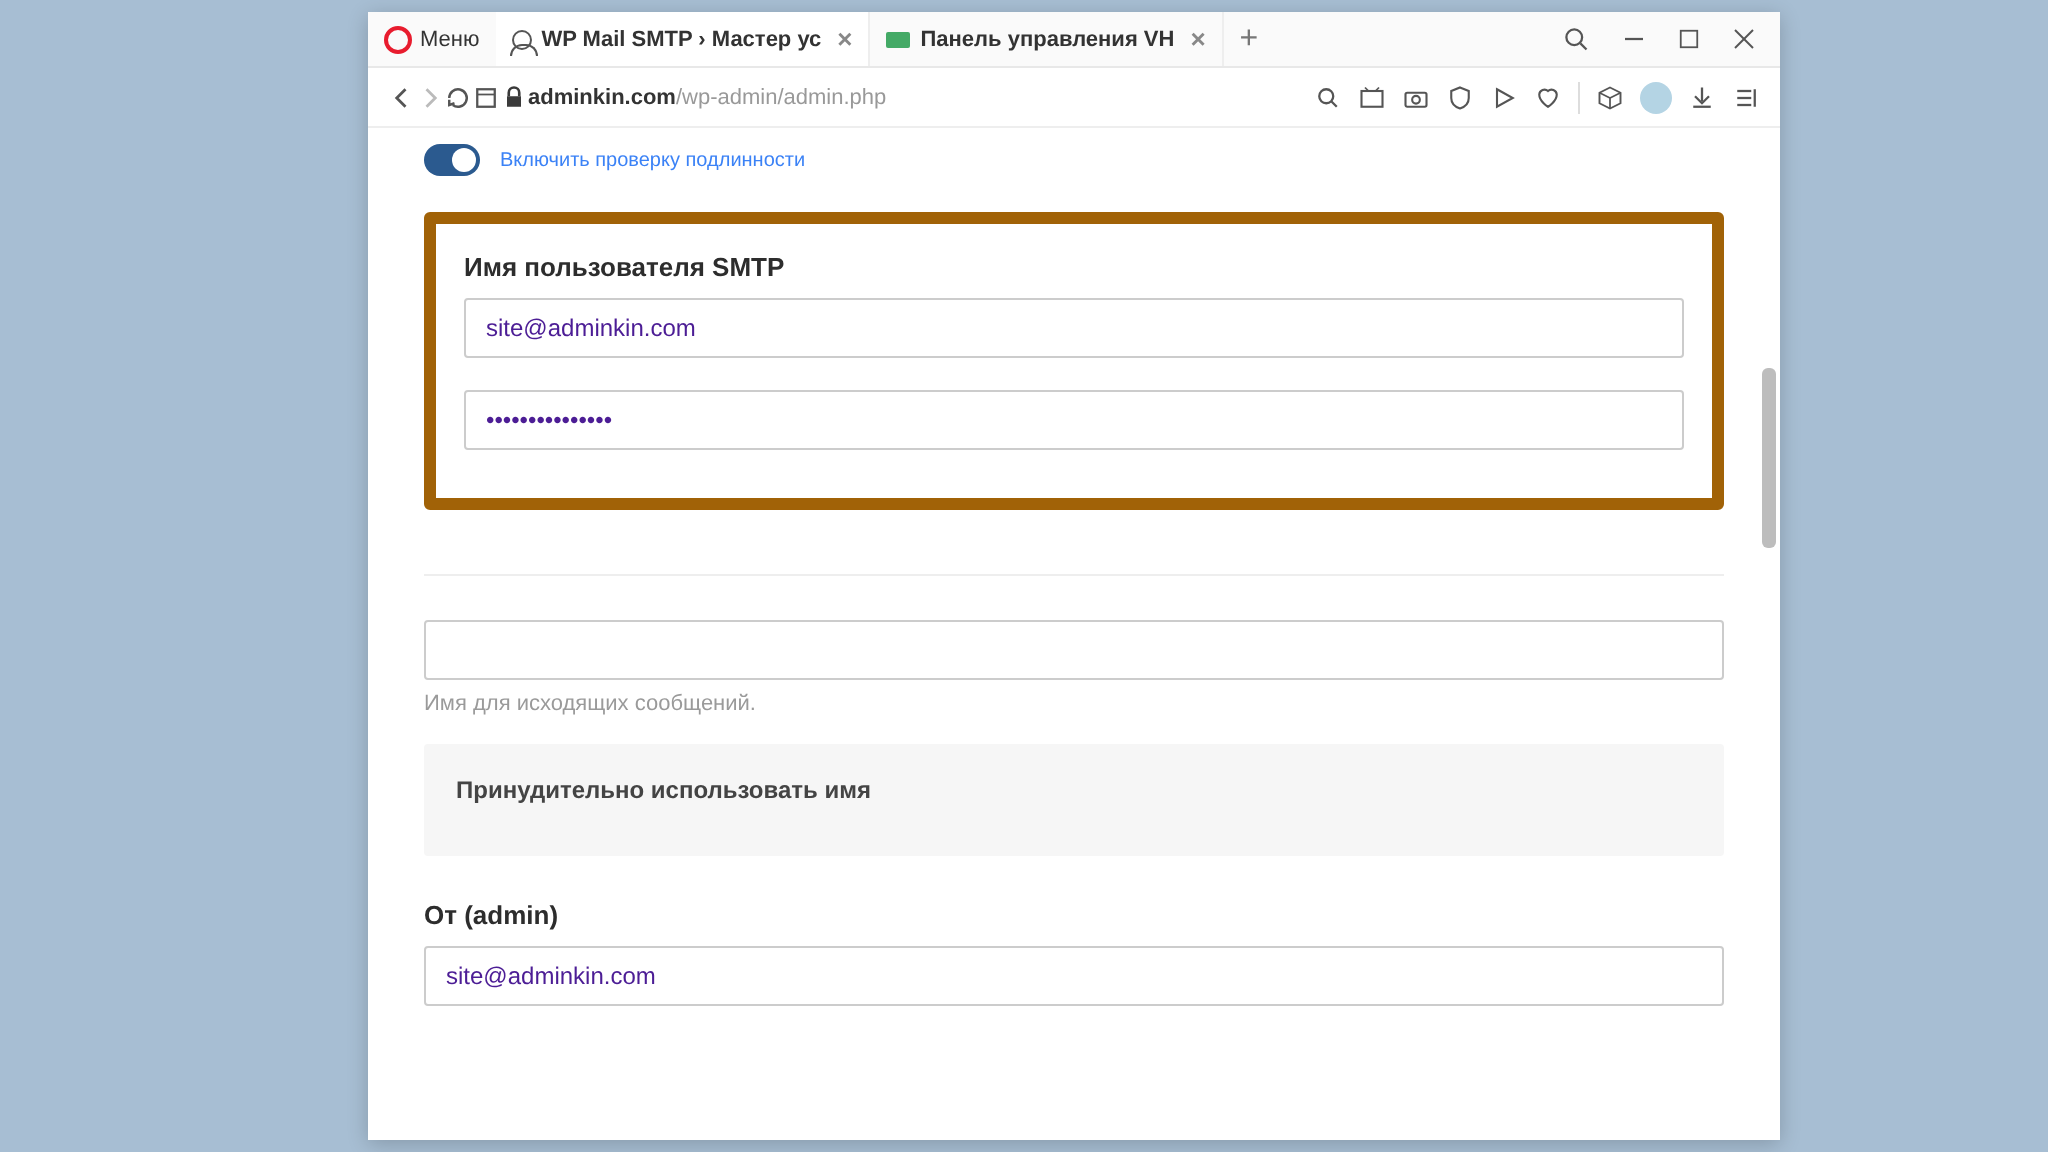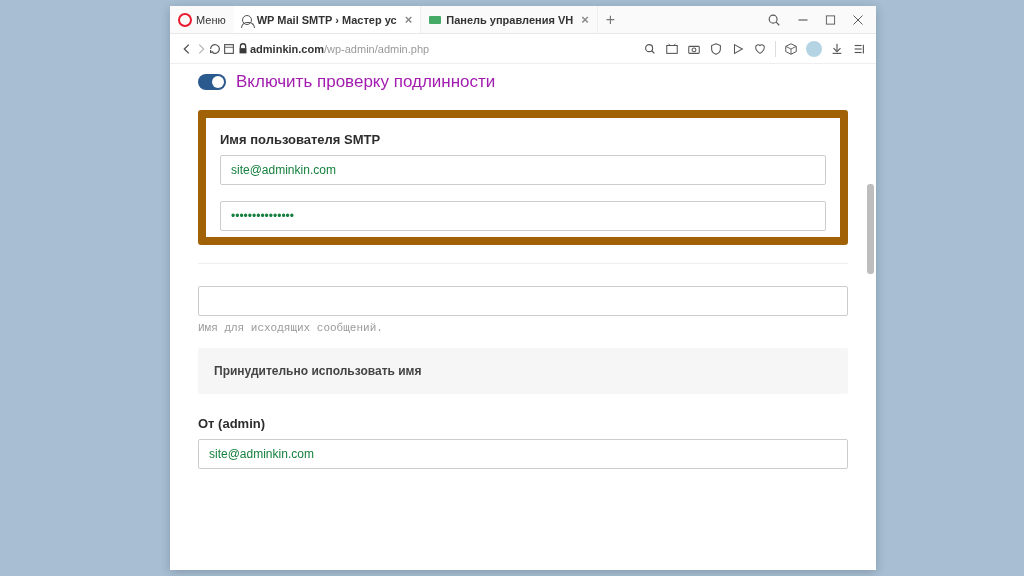--- a/index.html
+++ b/index.html
@@ -1,17 +1,17 @@
 <!DOCTYPE html>
 <html><head>
 <meta charset="utf-8">
 <style>
 * { margin:0; padding:0; box-sizing:border-box; font-family:"Segoe UI",Arial,sans-serif; }
 body { background:#a7bed3; width:1024px; height:576px; overflow:hidden; }
-.window { position:absolute; left:170px; top:6px; width:706px; height:564px; background:#fff; box-shadow:0 2px 10px rgba(0,0,0,.2); display:flex; flex-direction:column; }
+.window { position:absolute; left:184px; top:6px; width:706px; height:564px; background:#fff; box-shadow:0 2px 10px rgba(0,0,0,.2); display:flex; flex-direction:column; }
 .titlebar { height:28px; background:#fafafa; border-bottom:1px solid #e8e8e8; display:flex; align-items:center; font-size:11px; color:#333; }
 .opera-btn { display:flex; align-items:center; gap:4px; padding:0 8px; height:100%; }
 .opera-o { width:14px; height:14px; border:2px solid #e81c2e; border-radius:50%; }
 .tab { display:flex; align-items:center; gap:5px; padding:0 8px; height:100%; border-right:1px solid #eee; position:relative;font-weight:bold; }
 .tab.active { background:#fff; }
 .tab-user { width:10px; height:10px; border:1px solid #555; border-radius:50%; position:relative; }
 .tab-user::after { content:""; position:absolute; bottom:-4px; left:-2px; width:12px; height:5px; border:1px solid #555; border-bottom:none; border-radius:6px 6px 0 0; }
 .tab-mail { width:12px; height:8px; background:#4a6; border-radius:1px; }
 .tab-close { color:#888; margin-left:3px; font-size:13px; }
 .tab-plus { padding:0 8px; color:#777; font-size:16px; }
@@ -23,29 +23,29 @@
 .tb { display:flex; gap:8px; align-items:center; }
 .avatar { width:16px; height:16px; background:#b4d4e4; border-radius:50%; }
 .content { flex:1; overflow-y:auto; position:relative; }
 .inner { padding:8px 28px 20px; }
 .sect-title { font-size:15px; font-weight:700; color:#2d2d2d; margin-bottom:8px; }
 .row { display:flex; align-items:center; gap:10px; margin-bottom:18px; }
 .tog { width:28px; height:16px; border-radius:8px; background:#2b5a8f; position:relative; cursor:pointer; }
 .tog.off { background:#c9c9c9; }
 .tog .knob { position:absolute; width:12px; height:12px; background:#fff; border-radius:50%; top:2px; right:2px; }
 .tog.off .knob { left:2px; right:auto; }
-.tog-lbl { font-size:17px; color:#a21caf; }
-.hlbox { border:8px solid #a16207; border-radius:3px; padding:14px 14px 6px; margin-bottom:18px; }
+.tog-lbl { font-size:10px; color:#3b82f6; }
+.hlbox { border:6px solid #a16207; border-radius:3px; padding:14px 14px 24px; margin-bottom:32px; }
 .fld-lbl { font-size:13px; font-weight:700; color:#2d2d2d; margin-bottom:8px; }
-.inp { width:100%; height:30px; border:1px solid #ccc; border-radius:2px; padding:0 10px; font-size:12px; color:#15803d; }
+.inp { width:100%; height:30px; border:1px solid #ccc; border-radius:2px; padding:0 10px; font-size:12px; color:#4c1d95; }
 .gap { height:16px; }
 .hr { border:0; border-top:1px solid #eee; margin:0 0 22px; }
-.help { font-size:11px; color:#9a9a9a; margin-top:6px;font-family:Liberation Mono, monospace; }
+.help { font-size:11px; color:#9a9a9a; margin-top:6px; }
 .graybox { background:#f6f6f6; padding:16px; border-radius:2px; margin-top:14px; }
-.gb-title { font-size:12px; font-weight:700; color:#444; margin-bottom:0; }
+.gb-title { font-size:12px; font-weight:700; color:#444; margin-bottom:10px; }
 .gb-row { display:flex; gap:12px; align-items:flex-start; }
 .gb-text { font-size:11px; color:#8a8a8a; line-height:1.5; }
 .scrollbar { position:absolute; right:2px; top:120px; width:7px; height:90px; background:#bdbdbd; border-radius:3px; }
 svg { width:100%; height:100%; }
 </style>
 </head>
 <body>
 
 <div class="window">
   <div class="titlebar">

